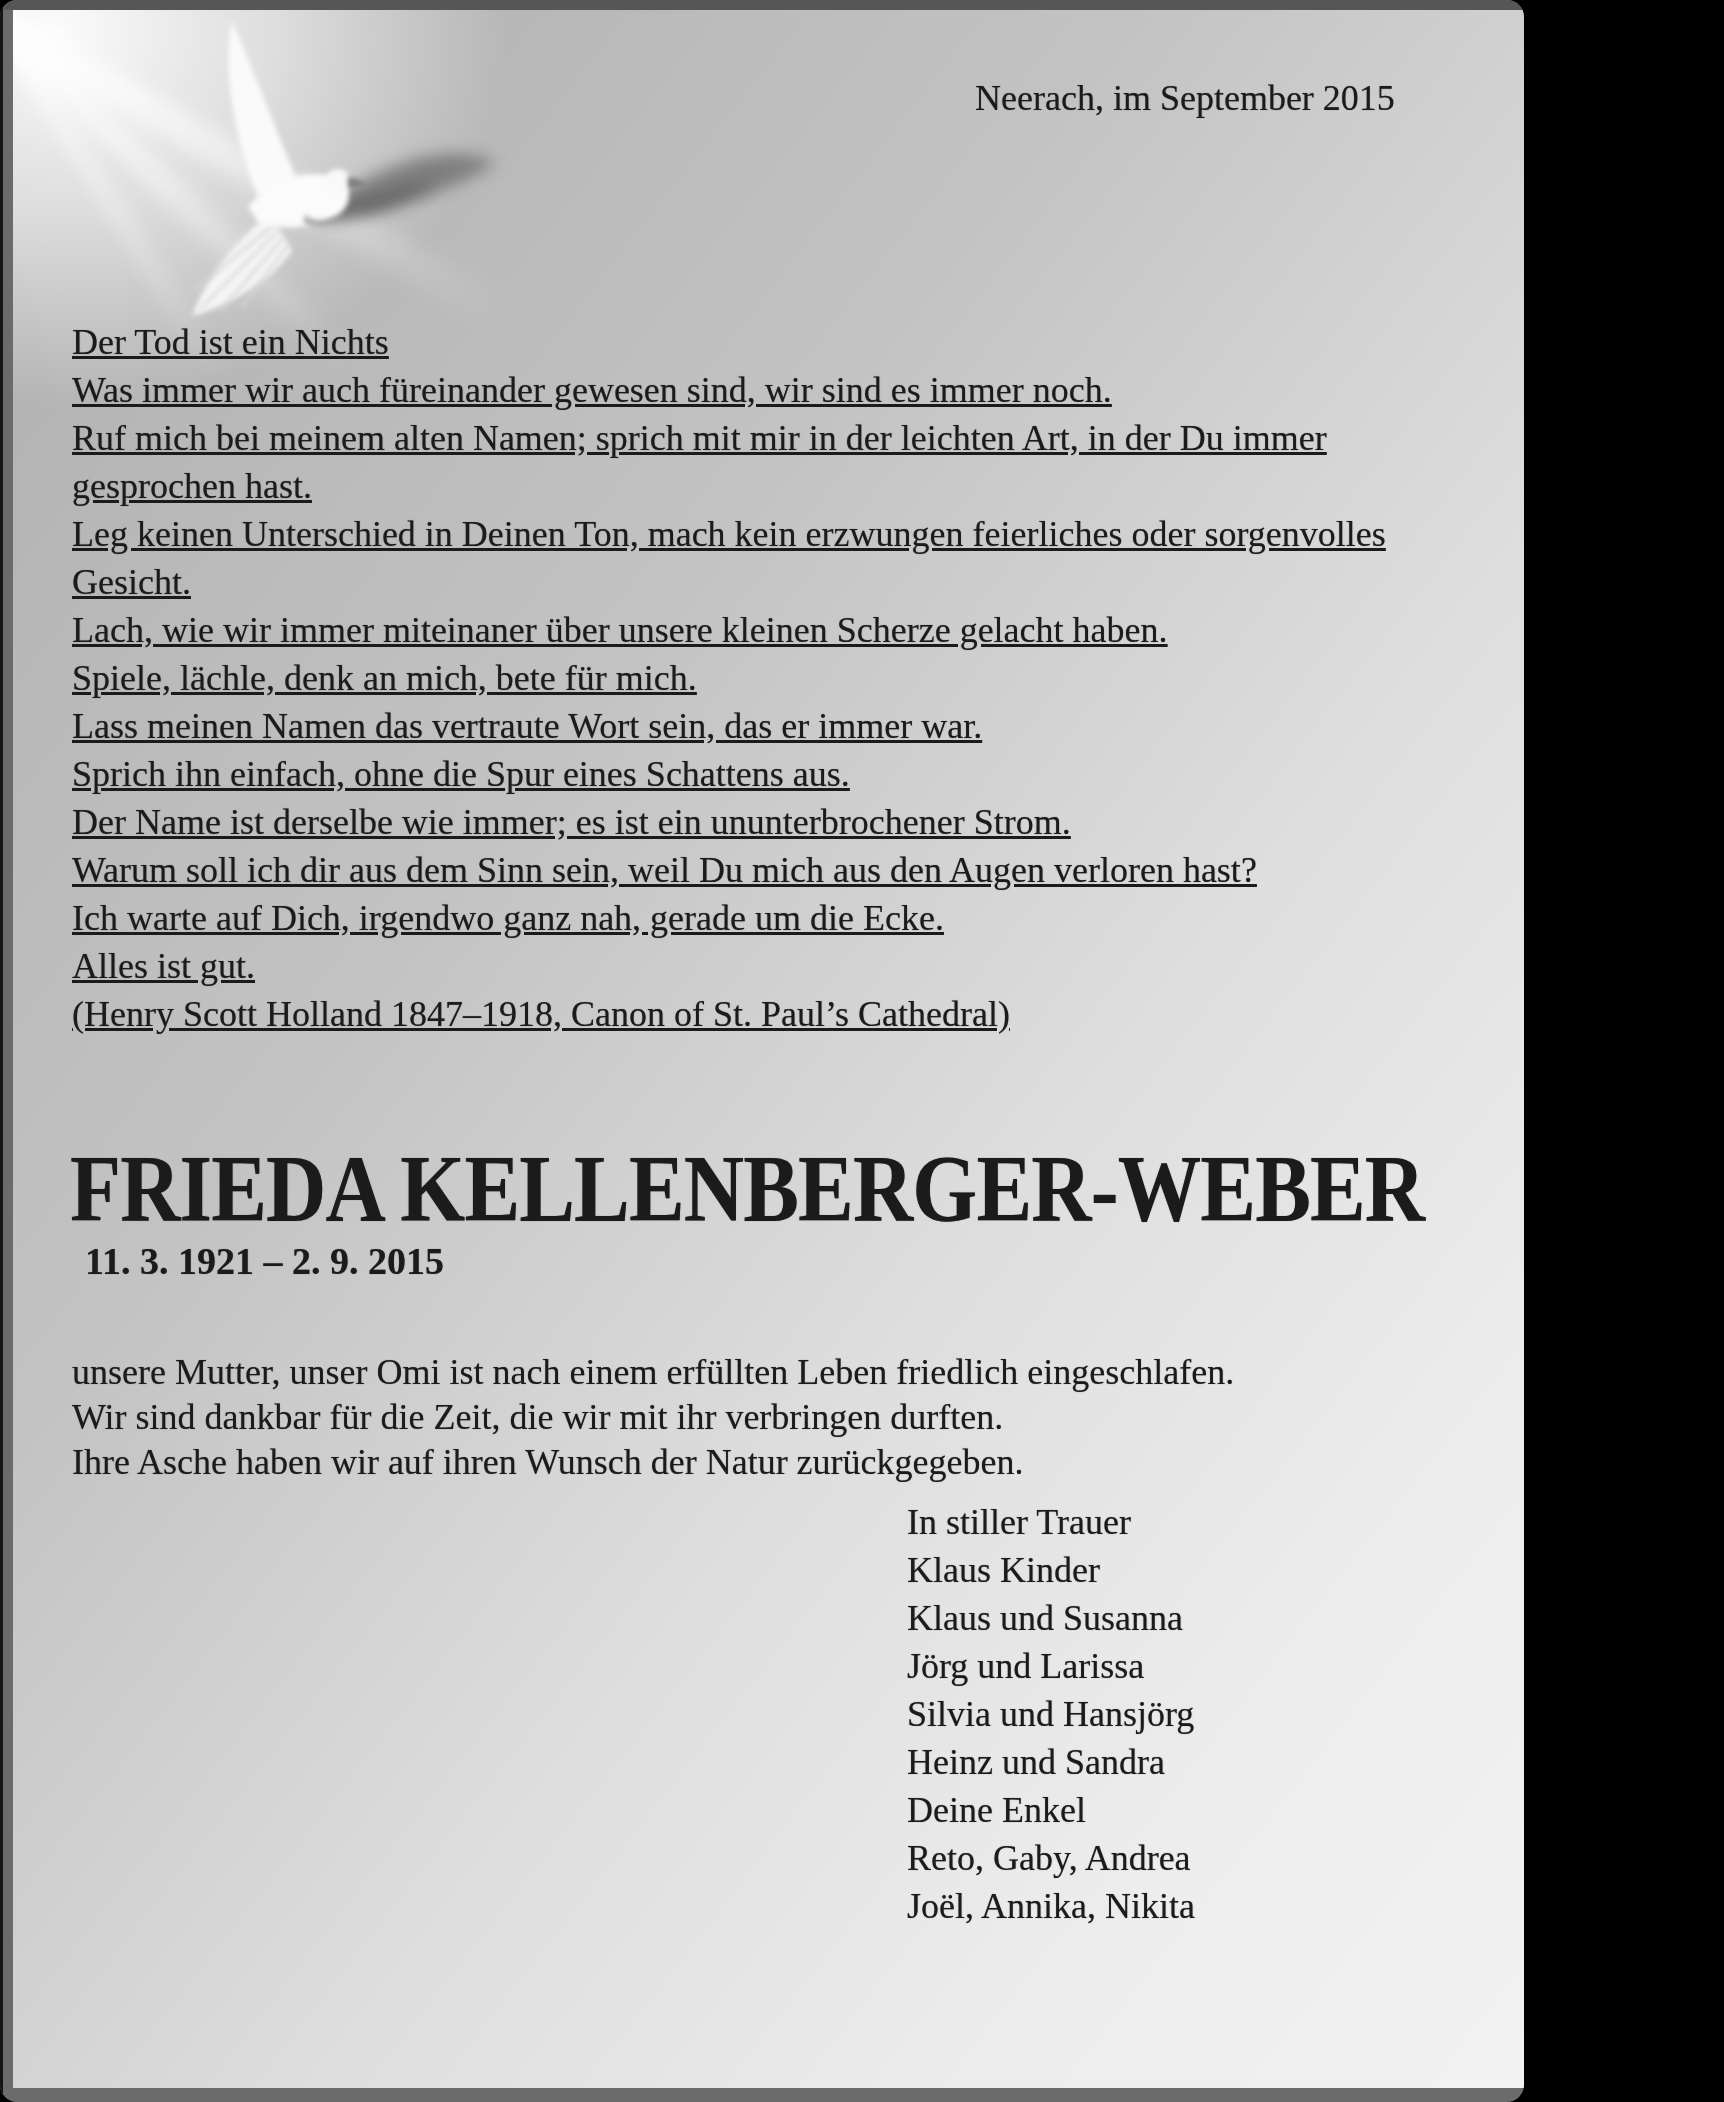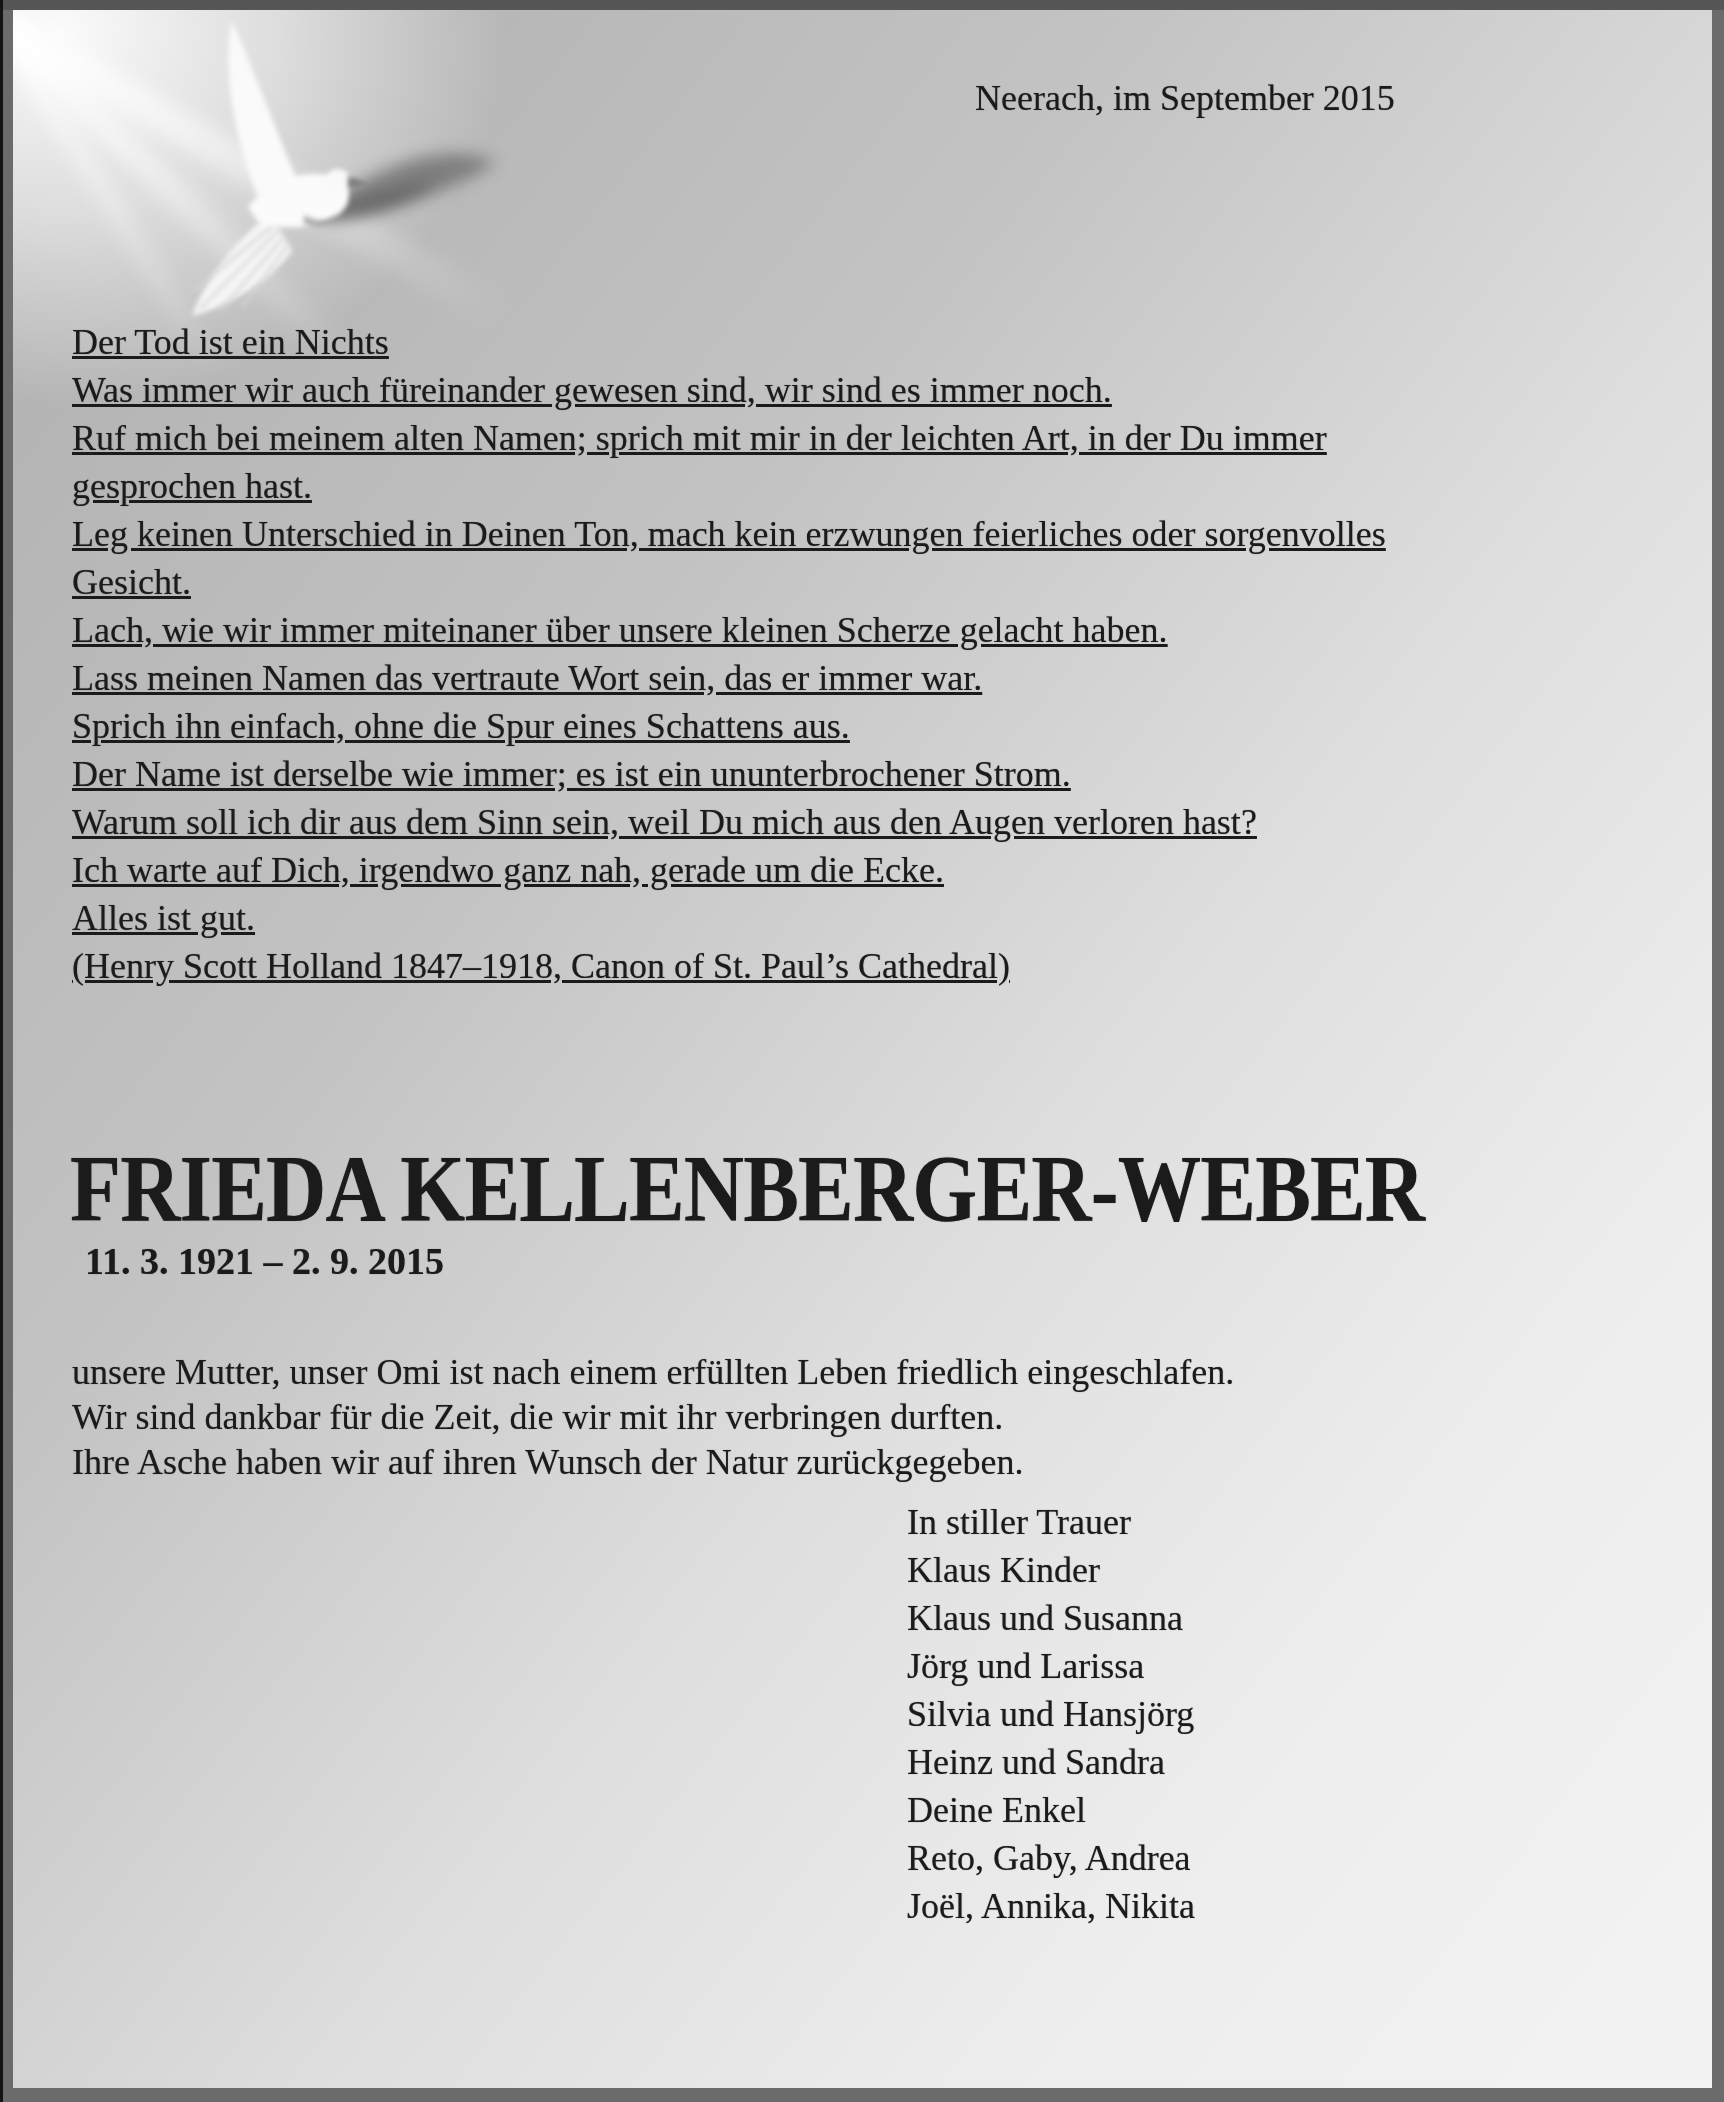--- a/index.html
+++ b/index.html
@@ -1,23 +1,24 @@
 <!DOCTYPE html>
 <html><head>
 <meta charset="utf-8">
 <style>
   html, body { margin: 0; padding: 0; background: #000; }
   .app {
     position: relative;
-    width: 1724px;
+    width: 1524px;
     height: 2102px;
     background: #6b6b6b;
     overflow: hidden;
     font-family: "Liberation Serif", "DejaVu Serif", serif;
     color: #1b1b1b;
+    border-radius: 17px;
   }
   .frame-top {
     position: absolute; left: 0; top: 0; width: 100%; height: 10px;
     background: #565656;
   }
   .frame-left {
     position: absolute; left: 0; top: 0; width: 3px; height: 100%;
     background: #141414;
   }
   .page {
@@ -118,20 +119,21 @@
     <div class="text-block dateline">Neerach, im September 2015</div>
 
     <div class="text-block poem">
         <div class="poem-line">Der Tod ist ein Nichts</div>
         <div class="poem-line">Was immer wir auch füreinander gewesen sind, wir sind es immer noch.</div>
         <div class="poem-line">Ruf mich bei meinem alten Namen; sprich mit mir in der leichten Art, in der Du immer</div>
         <div class="poem-line">gesprochen hast.</div>
         <div class="poem-line">Leg keinen Unterschied in Deinen Ton, mach kein erzwungen feierliches oder sorgenvolles</div>
         <div class="poem-line">Gesicht.</div>
         <div class="poem-line">Lach, wie wir immer miteinaner über unsere kleinen Scherze gelacht haben.</div>
+        <div class="poem-line">Spiele, lächle, denk an mich, bete für mich.</div>
         <div class="poem-line">Lass meinen Namen das vertraute Wort sein, das er immer war.</div>
         <div class="poem-line">Sprich ihn einfach, ohne die Spur eines Schattens aus.</div>
         <div class="poem-line">Der Name ist derselbe wie immer; es ist ein ununterbrochener Strom.</div>
         <div class="poem-line">Warum soll ich dir aus dem Sinn sein, weil Du mich aus den Augen verloren hast?</div>
         <div class="poem-line">Ich warte auf Dich, irgendwo ganz nah, gerade um die Ecke.</div>
         <div class="poem-line">Alles ist gut.</div>
         <div class="poem-line">(Henry Scott Holland 1847–1918, Canon of St. Paul’s Cathedral)</div>
       </div>
 
     <div class="text-block deceased-name">FRIEDA KELLENBERGER-WEBER</div>

